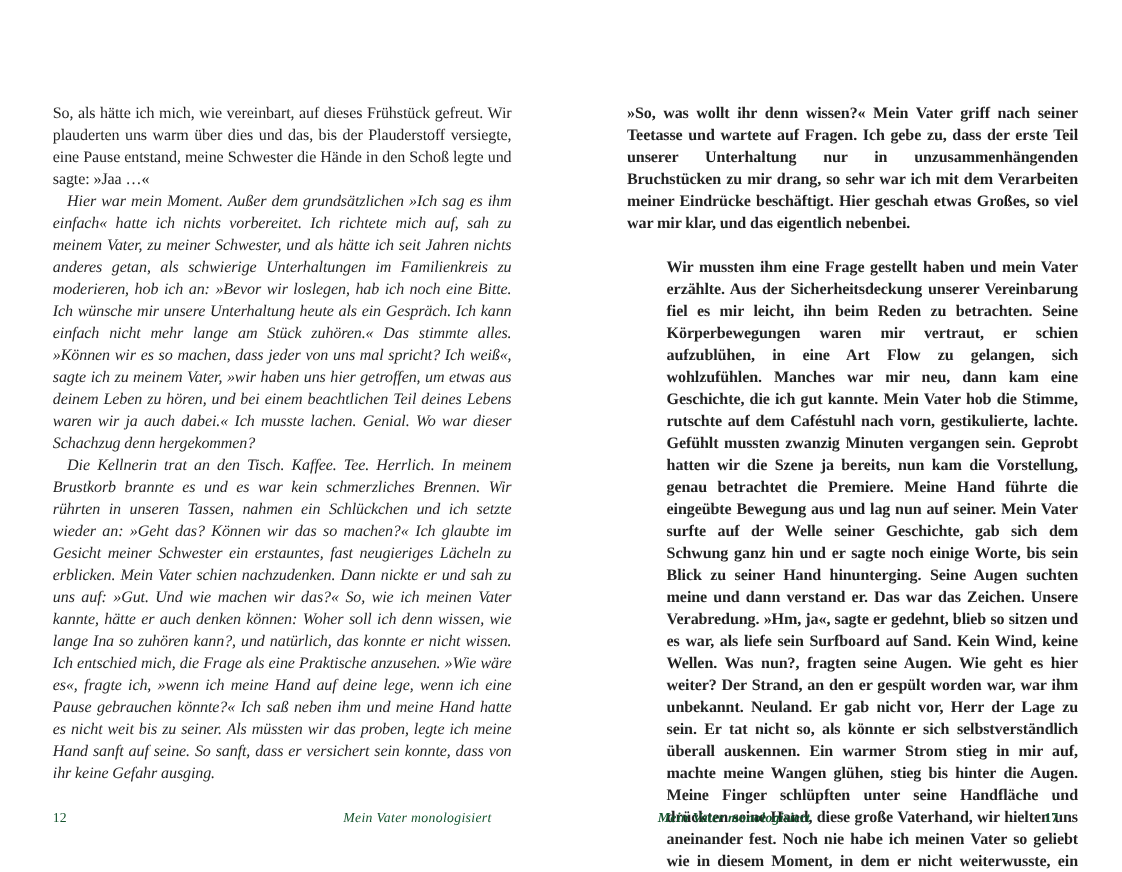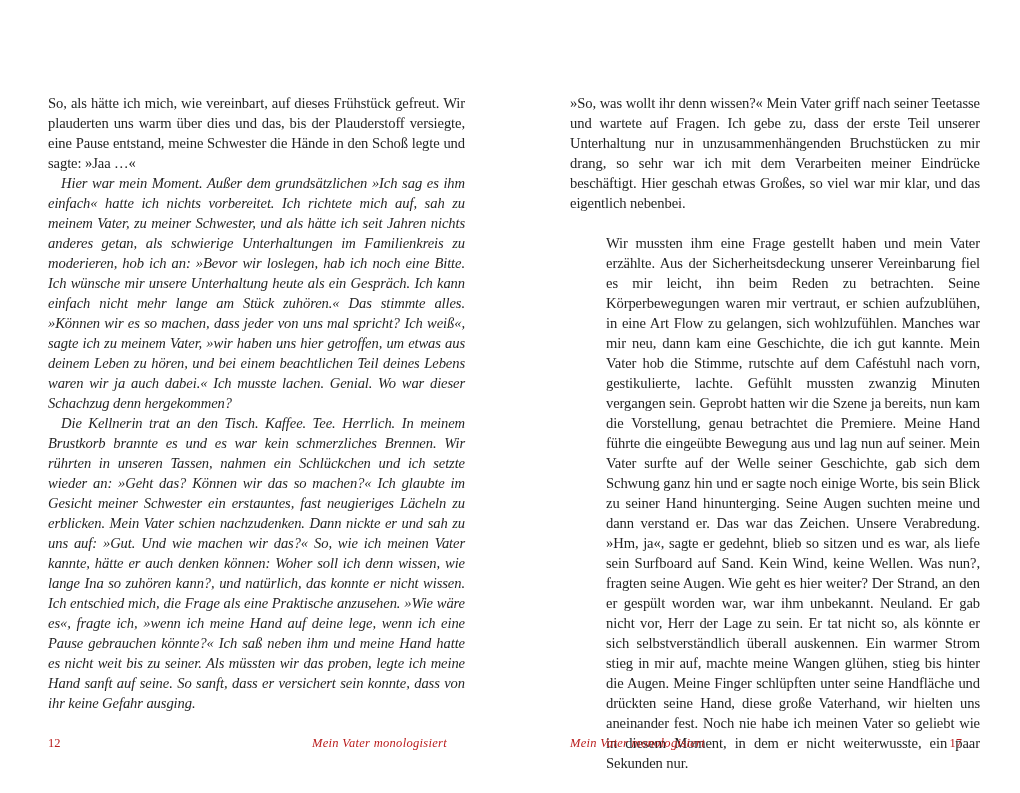--- a/index.html
+++ b/index.html
@@ -18,21 +18,21 @@
     width: 1018px;
     height: 793px;
     background: #ffffff;
   }
   .page {
     position: absolute;
     top: 0;
     height: 793px;
   }
   .page-left  { left: 48px;  width: 417px; }
-  .page-right { left: 570px; width: 410px; }
+  .page-right { left: 570px; width: 410px; font-weight: bold; }
 
   .page-body {
     position: absolute;
     top: 93px;
     left: 0;
     right: 0;
   }
   p.para {
     margin: 0;
     font-size: 14.6px;
@@ -48,27 +48,28 @@
 
   .footer {
     position: absolute;
     top: 736px;
     left: 0;
     right: 0;
     display: flex;
     justify-content: space-between;
     align-items: baseline;
     font-size: 12.5px;
-    color: #b91c1c;
+    color: #14532d;
     padding-right: 18px;
     box-sizing: border-box;
   }
   .running-title {
     font-style: italic;
     letter-spacing: 0.3px;
+    margin-left: 28px;
   }
   .page-number {
     font-style: normal;
   }
 </style>
 </head>
 <body>
 
 <div class="spread">
 

